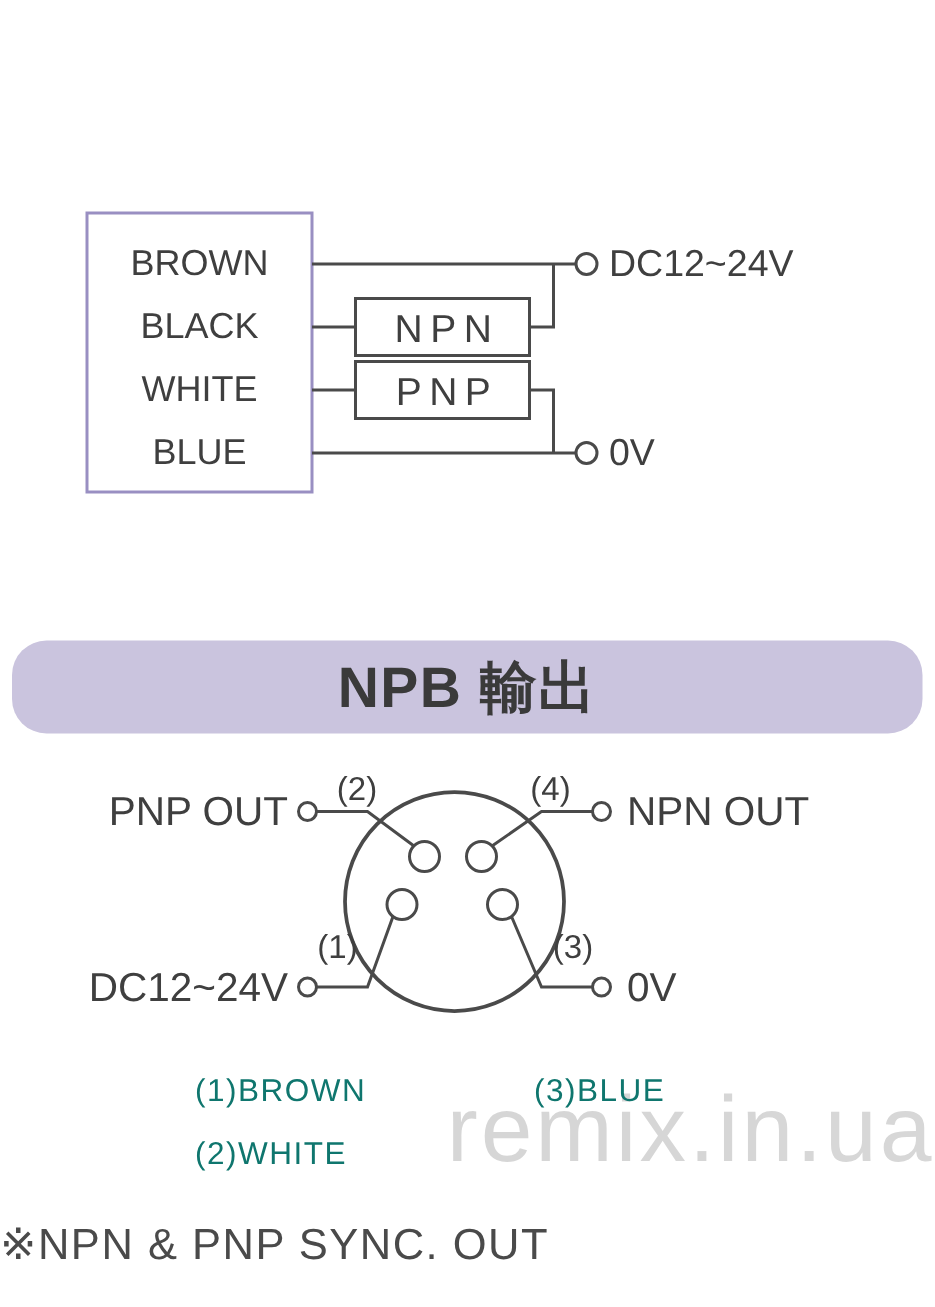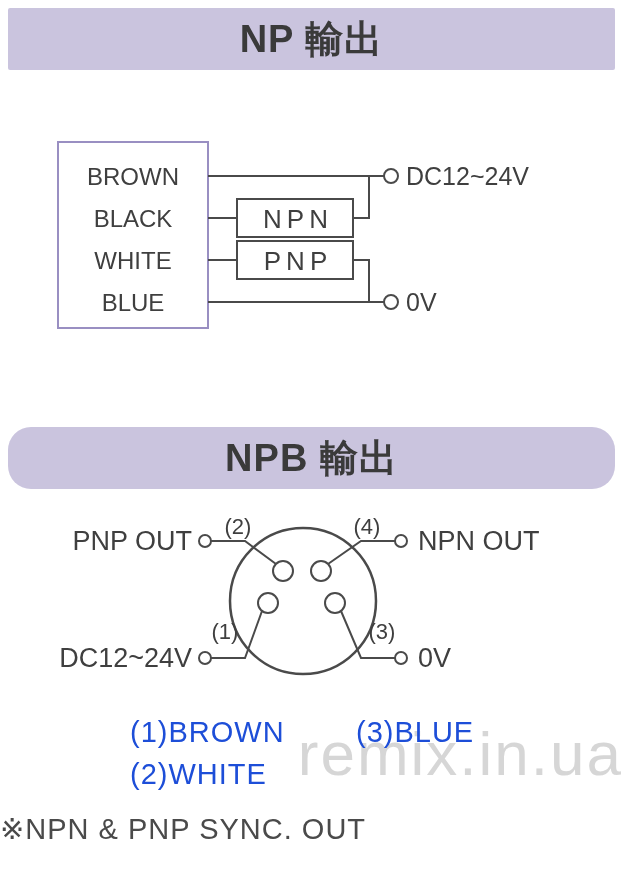--- a/index.html
+++ b/index.html
@@ -7,38 +7,35 @@
         font-family:"Liberation Sans","DejaVu Sans",sans-serif;color:#3f3f3f;}
   .section-header{position:absolute;left:8px;width:607px;height:62px;background:#cac4de;
         display:flex;align-items:center;justify-content:center;border-radius:2px;}
   .section-header .title{font-size:38px;font-weight:bold;letter-spacing:1px;color:#3a3a3a;}
   #np-header{top:8px;}
   #npb-header{top:427px;border-radius:23px;}
   svg{position:absolute;left:0;}
   #np-svg{top:80px;}
   #npb-svg{top:470px;}
   svg text{font-family:"Liberation Sans","DejaVu Sans",sans-serif;}
-  .legend-item{position:absolute;font-size:29px;color:#1d4ed8;letter-spacing:1px;}
+  .legend-item{position:absolute;font-size:21px;color:#0f766e;letter-spacing:1px;}
   #legend-1{left:130px;top:716px;}
   #legend-3{left:356px;top:716px;}
   #legend-2{left:130px;top:758px;}
   #legend-4{left:356px;top:758px;}
   .note{position:absolute;left:0;top:812px;width:623px;
         font-size:29px;color:#4a4a4a;letter-spacing:1px;}
   .watermark{position:absolute;left:0;top:718px;width:623px;text-align:right;
         font-size:62px;color:#9f9f9f;opacity:.42;letter-spacing:2px;pointer-events:none;}
 </style>
 </head>
 <body>
 
 <div id="page">
 
-  <div id="np-header" class="section-header">
-    <span class="title">NP 輸出</span>
-  </div>
 
   <svg id="np-svg" width="623" height="295">
     <g fill="none" stroke="#4a4a4a" stroke-width="2">
       <rect x="58" y="62" width="150" height="186" stroke="#998fc2"></rect>
       <line x1="208" y1="96" x2="384" y2="96"></line>
       <line x1="208" y1="138" x2="237" y2="138"></line>
       <line x1="208" y1="180" x2="237" y2="180"></line>
       <line x1="208" y1="222" x2="384" y2="222"></line>
       <rect x="237" y="119" width="116" height="38"></rect>
       <rect x="237" y="161" width="116" height="38"></rect>

